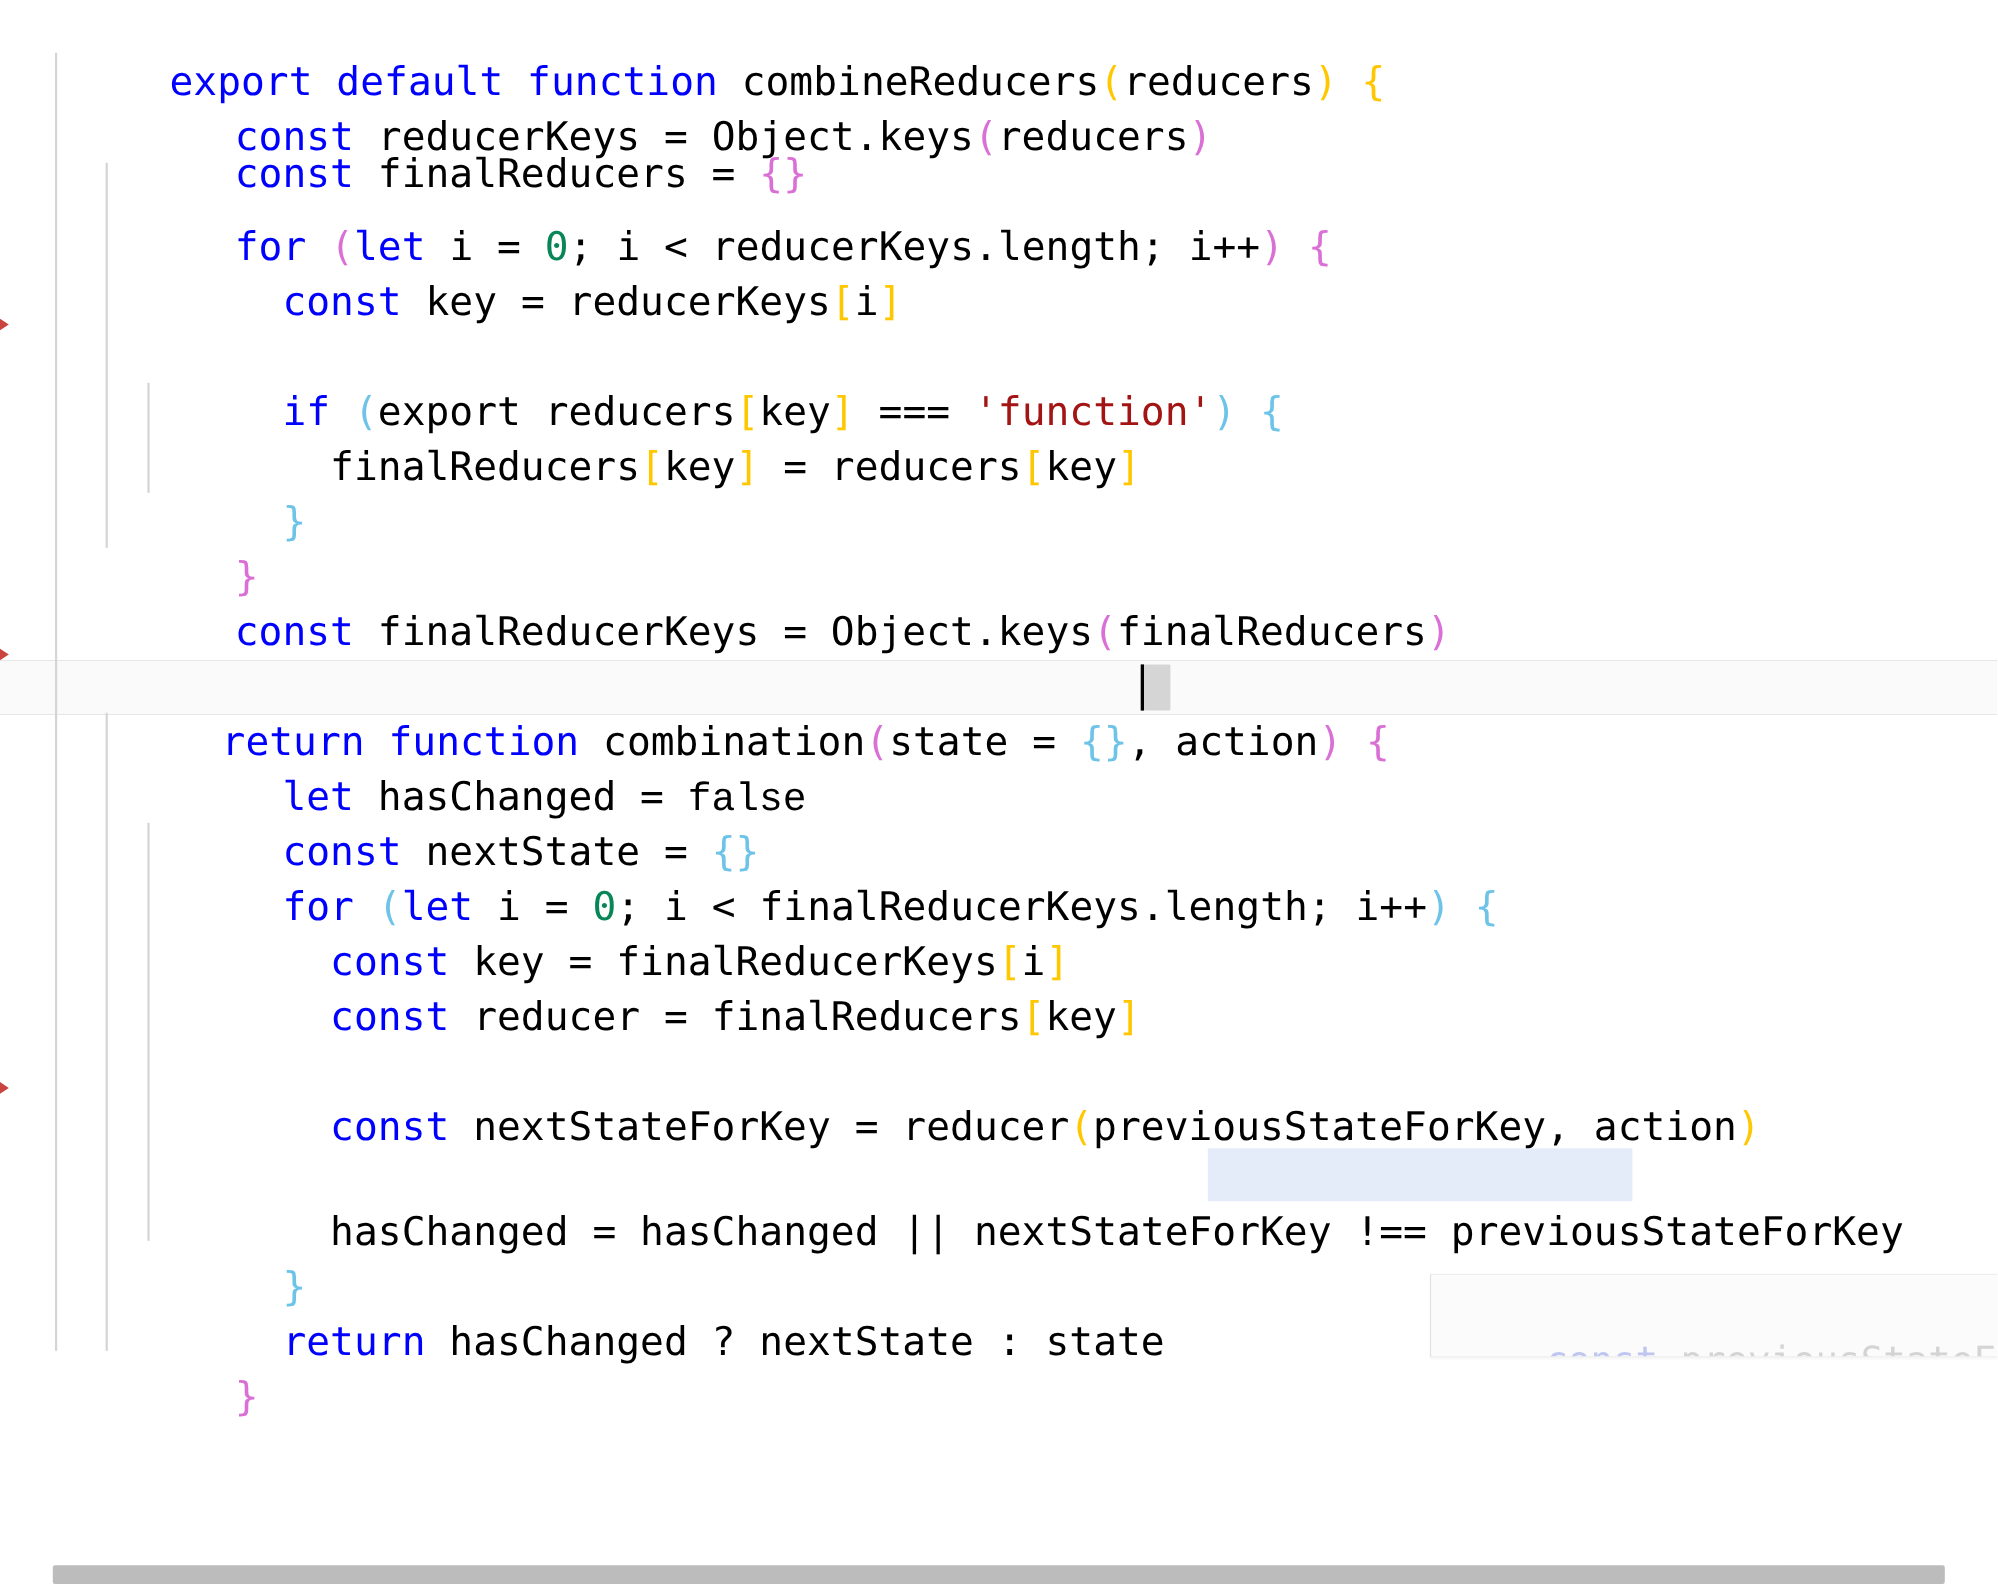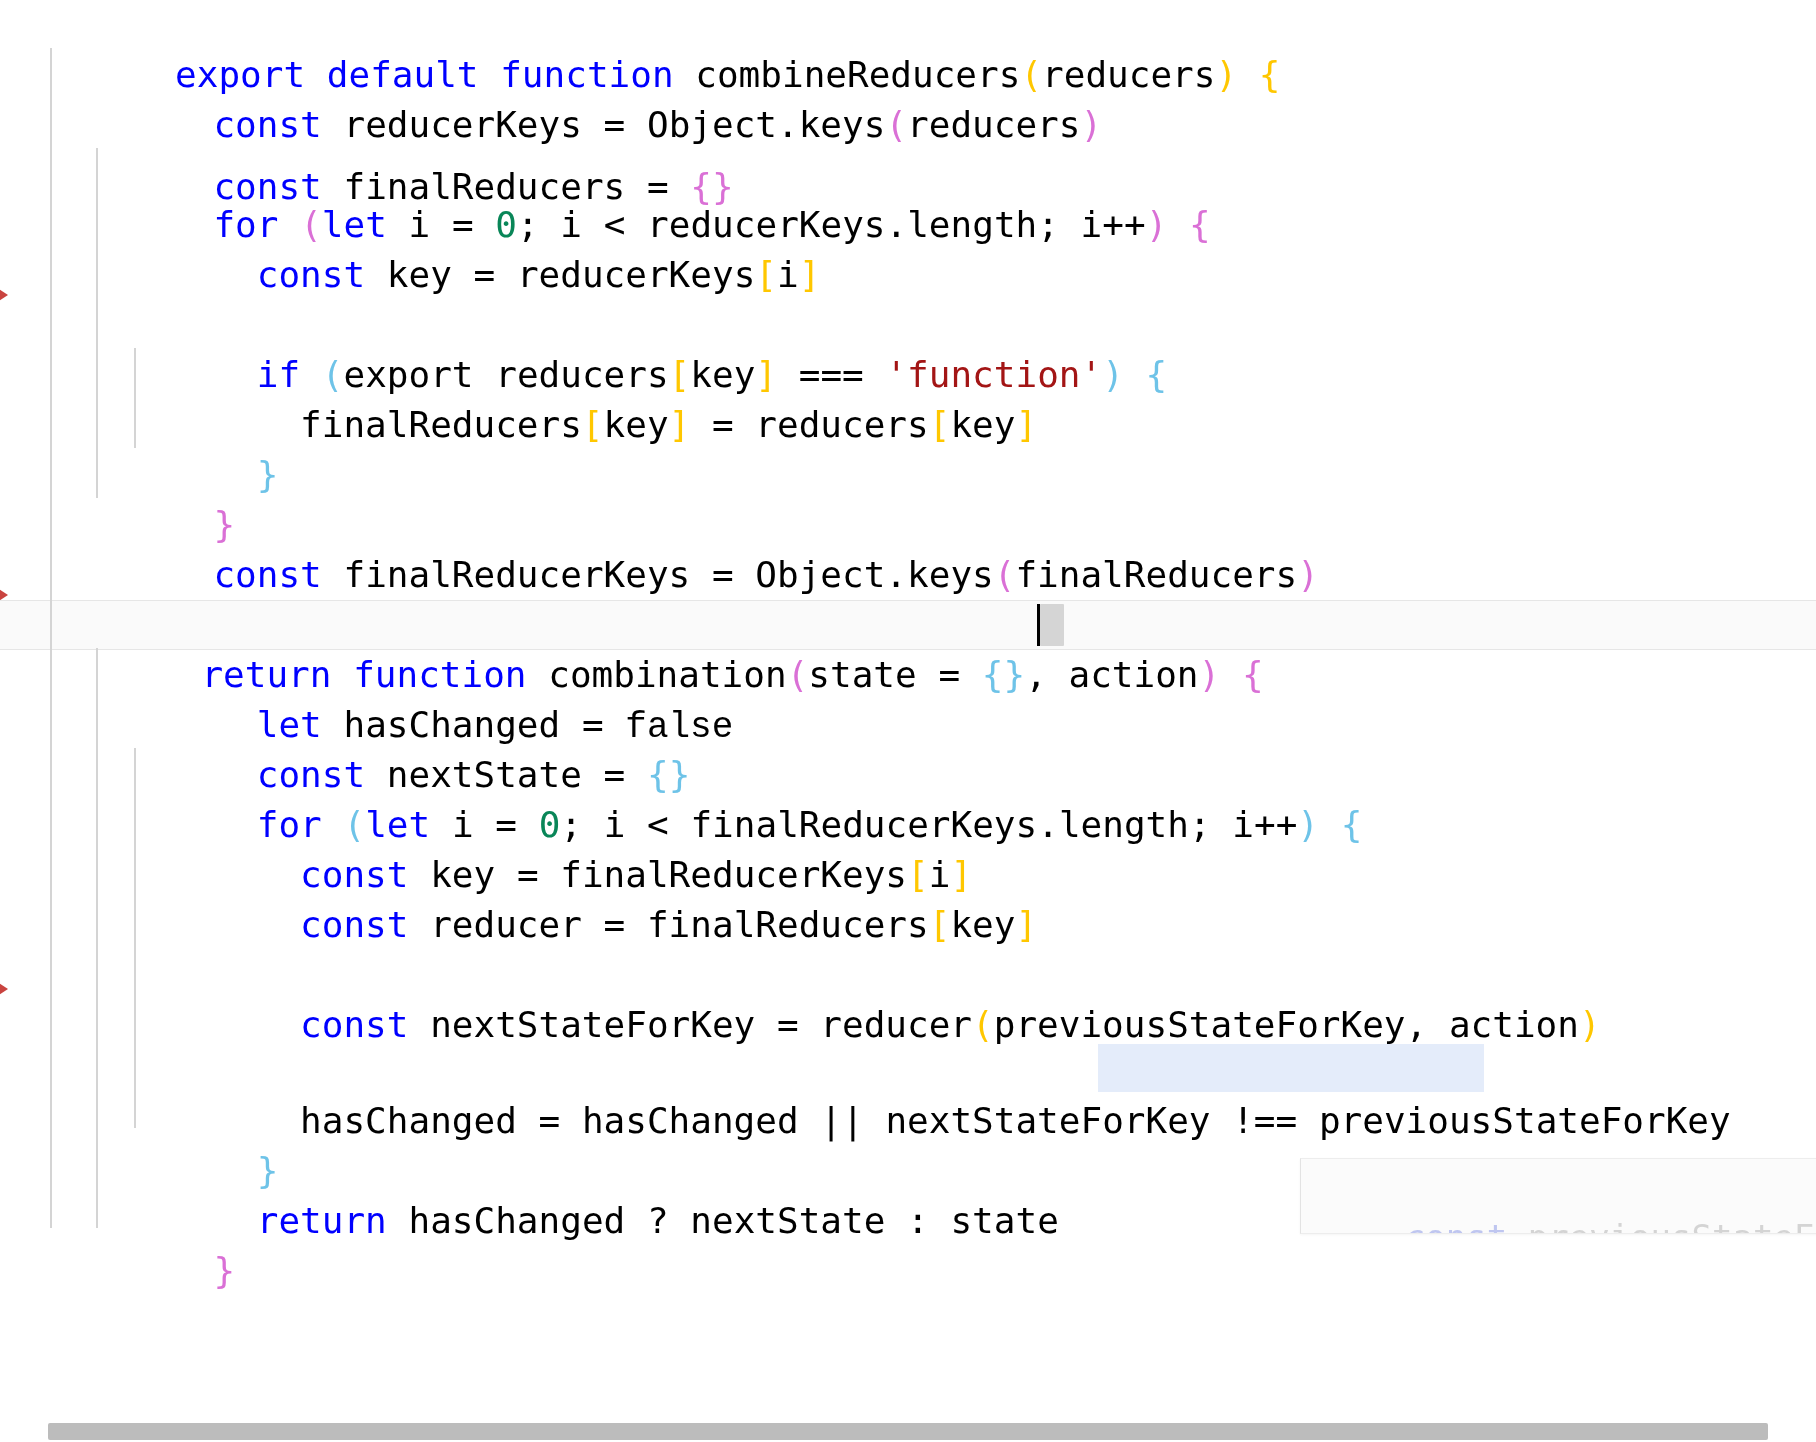--- a/index.html
+++ b/index.html
@@ -178,29 +178,29 @@
     </div>
     <div class="change-marker" style="top:978px;">
       <svg width="22" height="22" viewBox="0 0 22 22" aria-hidden="true">
         <path d="M2 3 L14 11 L2 19 Z" fill="#c9433f"></path>
       </svg>
     </div>
   </div>
 
   <div class="code-surface">
 
-    <div class="line" style="position:absolute; top:0px; left:45px;">
+    <div class="line" style="position:absolute; top:0px; left:24px;">
       <span class="txt"><span class="kw">export</span> <span class="kw">default</span> <span class="kw">function</span> <span class="plain">combineReducers</span><span class="par-gold">(</span><span class="plain">reducers</span><span class="par-gold">)</span> <span class="par-gold">{</span></span>
     </div>
 
     <div class="line" style="position:absolute; top:50px; left:40px;">
       <span class="txt">  <span class="kw">const</span> <span class="plain">reducerKeys</span> <span class="plain">=</span> <span class="plain">Object.keys</span><span class="par-pink">(</span><span class="plain">reducers</span><span class="par-pink">)</span></span>
     </div>
 
-    <div class="line" style="position:absolute; top:112px; left:40px;">
+    <div class="line" style="position:absolute; top:84px; left:40px;">
       <span class="txt">  <span class="kw">const</span> <span class="plain">finalReducers</span> <span class="plain">=</span> <span class="brc-pink">{}</span></span>
     </div>
 
     <div class="line" style="position:absolute; top:150px; left:40px;">
       <span class="txt">  <span class="kw">for</span> <span class="par-pink">(</span><span class="kw">let</span> <span class="plain">i</span> <span class="plain">=</span> <span class="num">0</span><span class="plain">;</span> <span class="plain">i</span> <span class="plain">&lt;</span> <span class="plain">reducerKeys.length;</span> <span class="plain">i++</span><span class="par-pink">)</span> <span class="par-pink">{</span></span>
     </div>
 
     <div class="line" style="position:absolute; top:200px; left:40px;">
       <span class="txt">    <span class="kw">const</span> <span class="plain">key</span> <span class="plain">=</span> <span class="plain">reducerKeys</span><span class="brk-gold">[</span><span class="plain">i</span><span class="brk-gold">]</span></span>
     </div>

